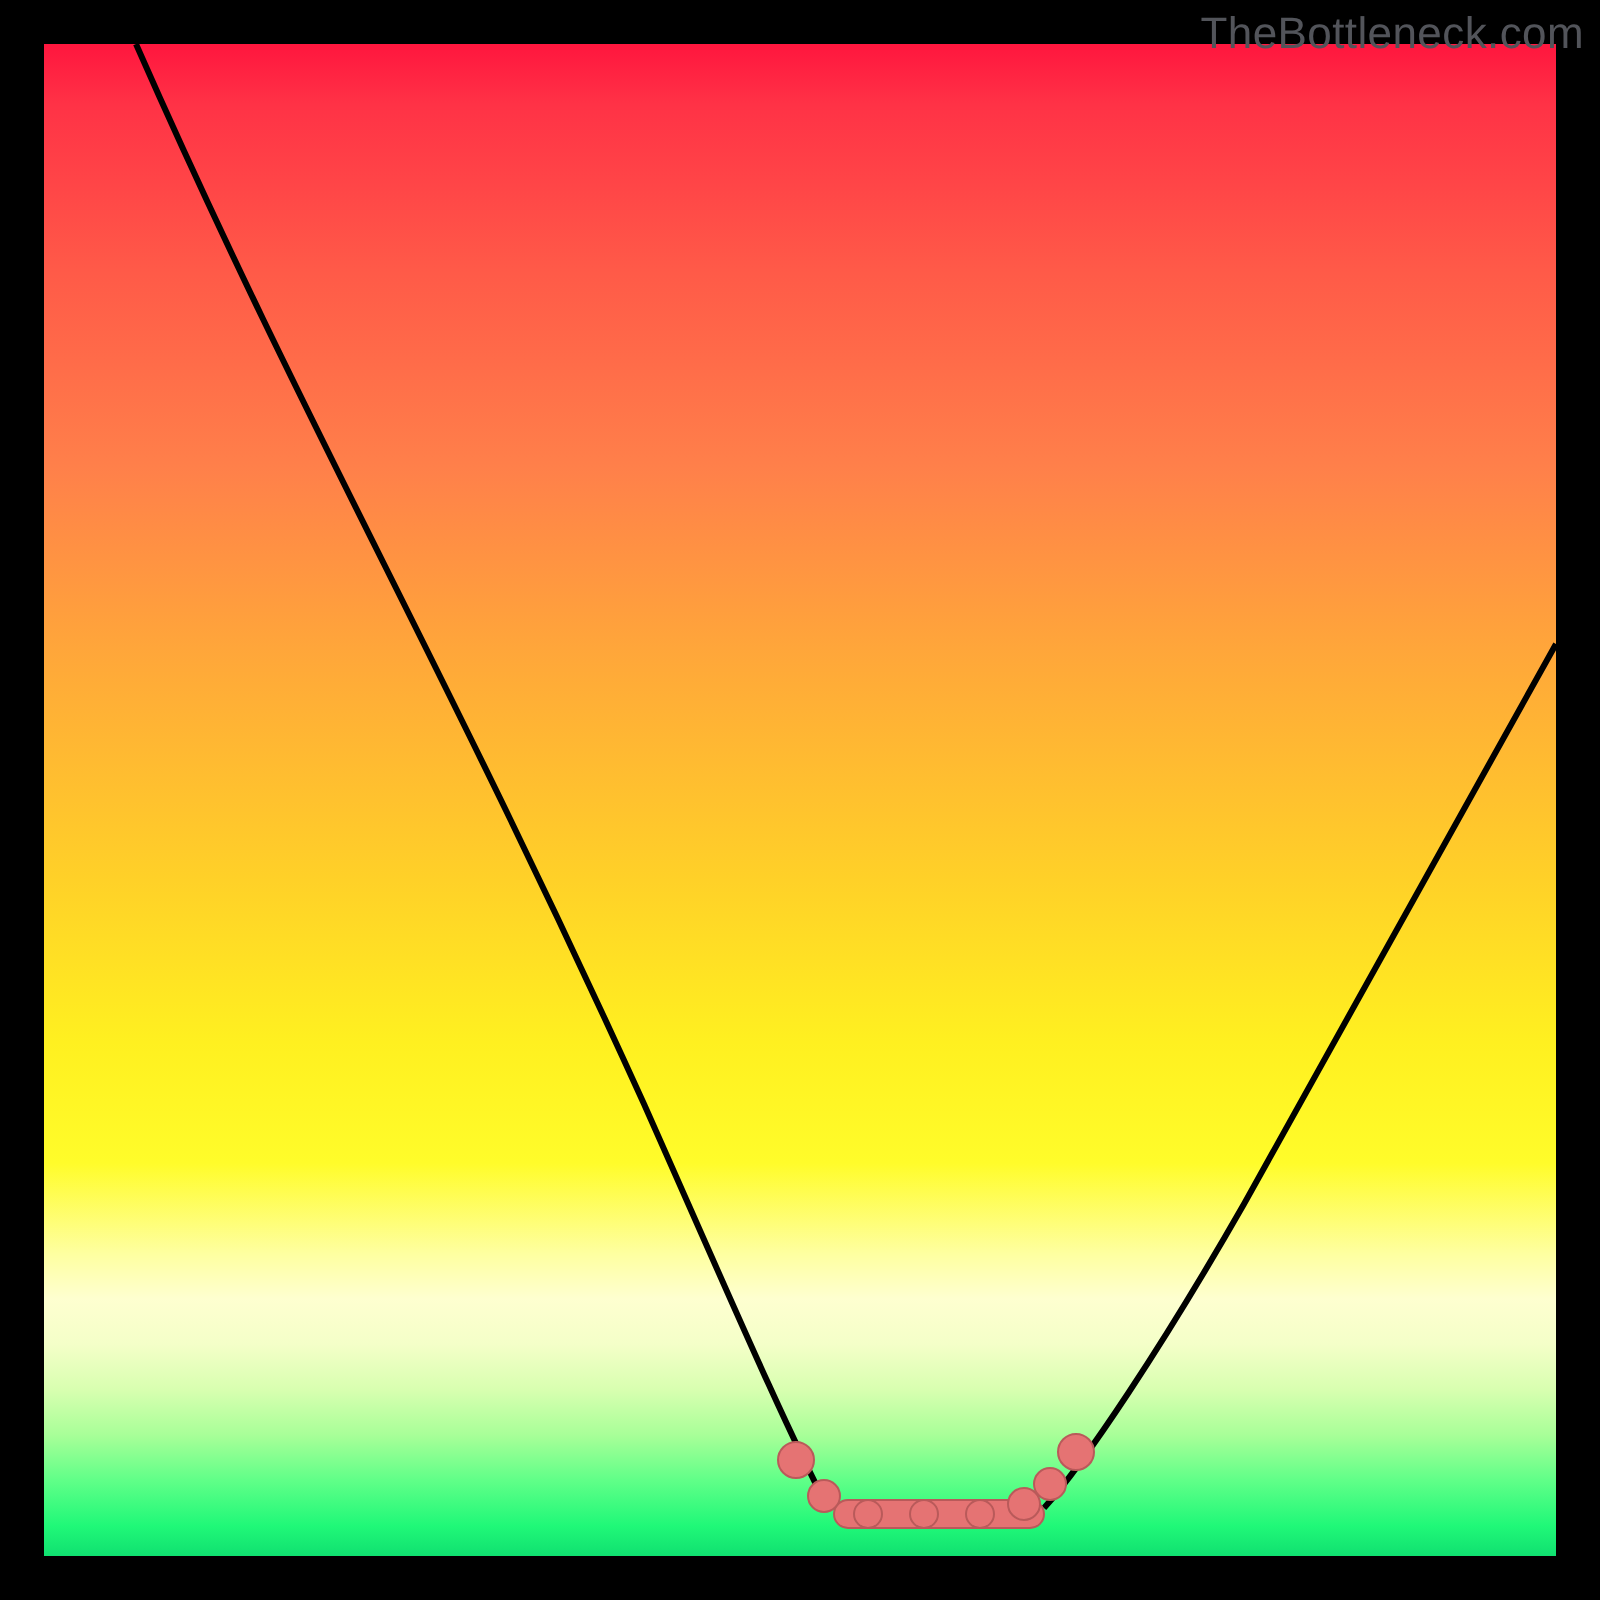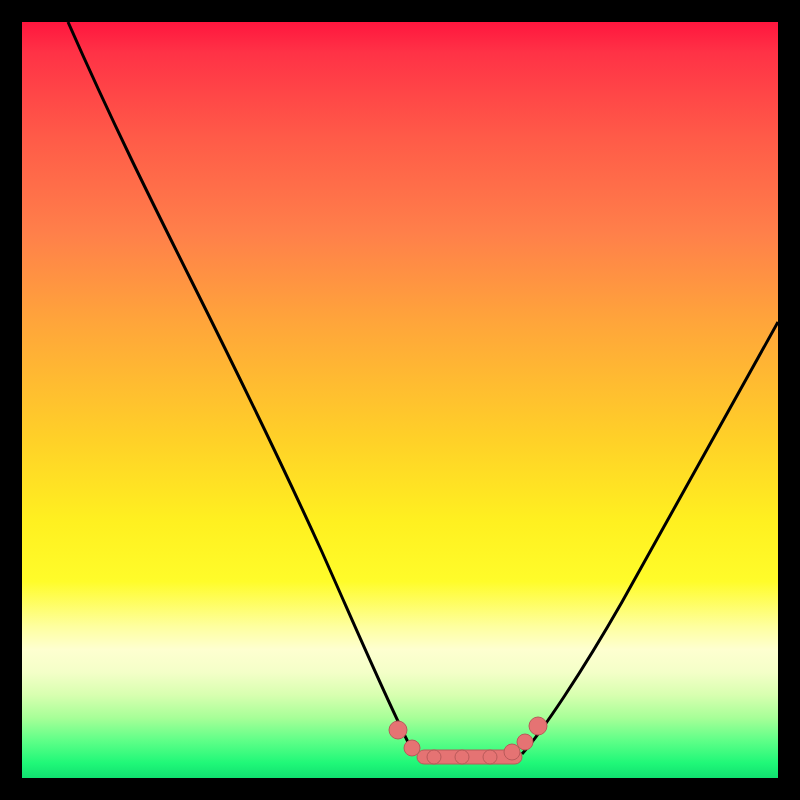--- a/index.html
+++ b/index.html
@@ -79,13 +79,14 @@
       <circle class="dot" cx="376" cy="708" r="9"></circle>
       <circle class="dot" cx="390" cy="726" r="8"></circle>
       <circle class="dot" cx="412" cy="735" r="7"></circle>
       <circle class="dot" cx="440" cy="735" r="7"></circle>
       <circle class="dot" cx="468" cy="735" r="7"></circle>
       <circle class="dot" cx="490" cy="730" r="8"></circle>
       <circle class="dot" cx="503" cy="720" r="8"></circle>
       <circle class="dot" cx="516" cy="704" r="9"></circle>
     </svg>
   </div>
+  <div class="watermark">TheBottleneck.com</div>
 </div>
 
 </body></html>

